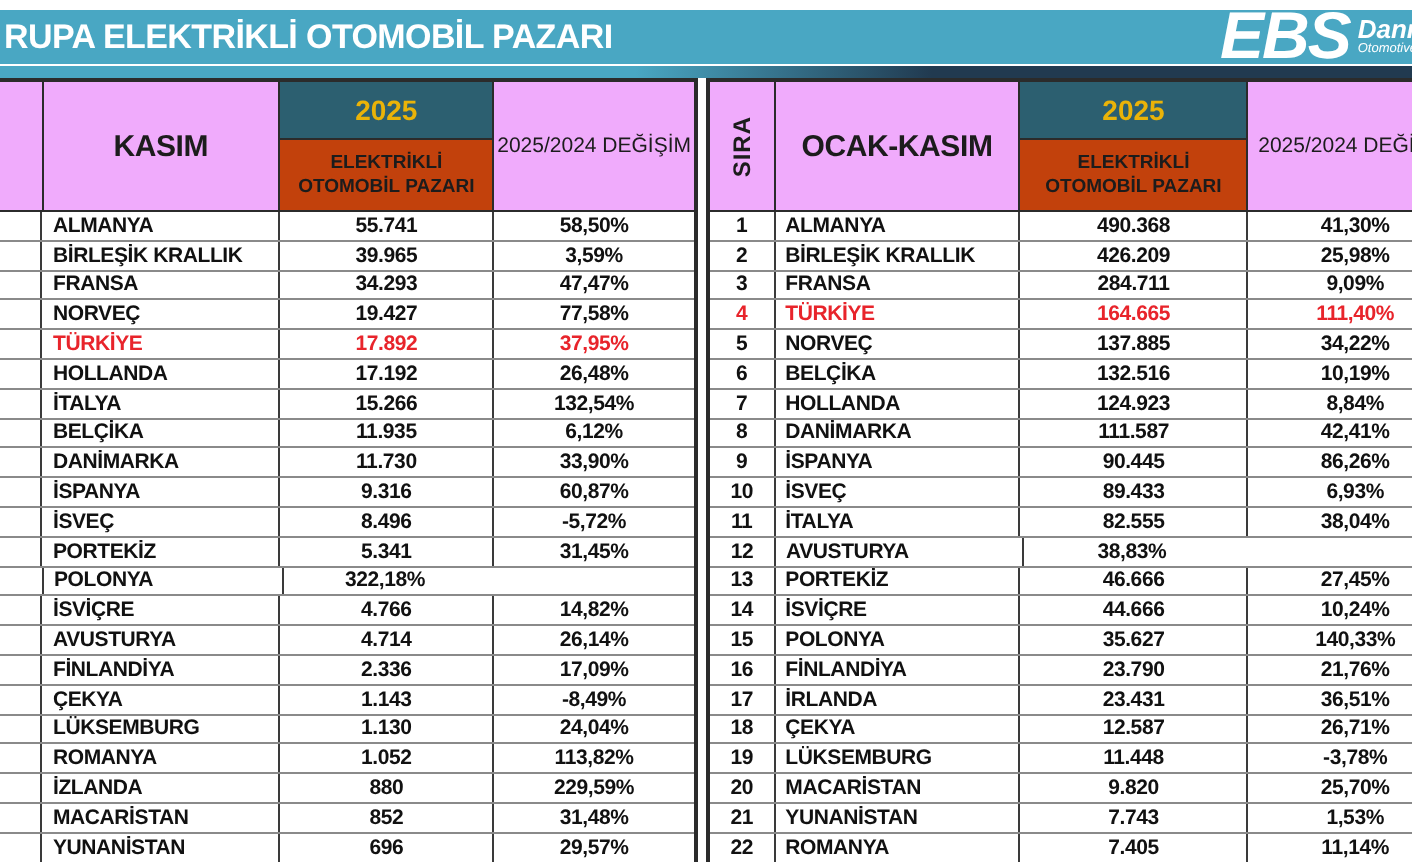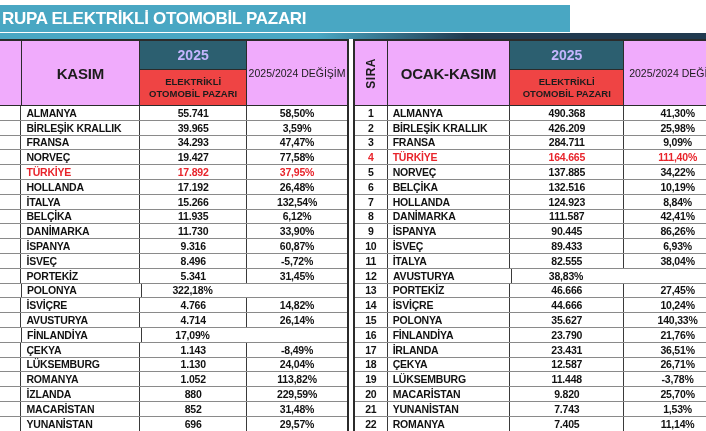--- a/index.html
+++ b/index.html
@@ -6,21 +6,21 @@
   body { font-family:"Liberation Sans", sans-serif; background:#ffffff; }
   .screen {
     position:relative; width:706px; height:431px; overflow:hidden;
     background:#ffffff;
     font-family:"Liberation Sans", sans-serif;
     -webkit-font-smoothing:antialiased;
   }
   
   .topwhite { position:absolute; left:0; top:0; width:706px; height:5px; background:#ffffff; }
   .titlebar {
-    position:absolute; left:0; top:5px; width:570px; height:27px;
+    position:absolute; left:0; top:5px; width:706px; height:27px;
     background:#49a7c3; display:flex; align-items:center;
   }
   .page-title {
     color:#ffffff; font-size:17px; font-weight:800; letter-spacing:-0.3px;
     white-space:nowrap; padding-left:2px;
   }
   .logo {
     position:absolute; left:610px; top:3px; width:140px; height:30px;
     display:flex; align-items:center; color:#ffffff; white-space:nowrap;
   }
@@ -45,23 +45,23 @@
   .etable.right .th-rank { width:33px; }
   .th-rank .vtext {
     writing-mode:vertical-rl; transform:rotate(180deg);
     font-size:12px; font-weight:800; letter-spacing:0.5px;
   }
   .th-period { width:120px; display:flex; align-items:center; justify-content:center;
     font-size:15px; font-weight:800; letter-spacing:-0.2px; }
   .etable.right .th-period { width:124px; }
   .th-mid { width:108px; display:flex; flex-direction:column; padding:0; background:none; }
   .etable.right .th-mid { width:115px; }
-  .th-year { height:29px; background:#2c5f70; color:#c4b5fd; display:flex; align-items:center;
+  .th-year { height:29px; background:#2c5f70; color:#eab308; display:flex; align-items:center;
     justify-content:center; font-size:14px; font-weight:800; border-bottom:1.5px solid #2b2b2b; }
-  .th-market { flex:1; background:#ef4444; display:flex; align-items:center; justify-content:center;
+  .th-market { flex:1; background:#c2410c; display:flex; align-items:center; justify-content:center;
     text-align:center; font-size:9.5px; font-weight:800; line-height:1.2; padding:0 6px; }
   .th-change { width:101px; display:flex; align-items:center; justify-content:center;
     text-align:center; font-size:10.5px; font-weight:400; }
   .etable.right .th-change { width:108px; }
   
   .tbody { border-top:1.5px solid #2b2b2b; }
   .trow { display:flex; height:14.8px; border-bottom:1px solid #8a8a8a; background:#ffffff; }
   .td { border-right:1px solid #3a3a3a; height:100%; display:flex; align-items:center;
     font-size:10.5px; font-weight:700; color:#111; letter-spacing:-0.2px; overflow:hidden; }
   .td:last-child { border-right:none; }
@@ -196,20 +196,21 @@
           </div>
           <div class="trow">
             <div class="td td-rank"></div>
             <div class="td td-country">AVUSTURYA</div>
             <div class="td td-value">4.714</div>
             <div class="td td-change">26,14%</div>
           </div>
           <div class="trow">
             <div class="td td-rank"></div>
             <div class="td td-country">FİNLANDİYA</div>
+            <div class="td td-value">2.336</div>
             <div class="td td-change">17,09%</div>
           </div>
           <div class="trow">
             <div class="td td-rank"></div>
             <div class="td td-country">ÇEKYA</div>
             <div class="td td-value">1.143</div>
             <div class="td td-change">-8,49%</div>
           </div>
           <div class="trow">
             <div class="td td-rank"></div>

